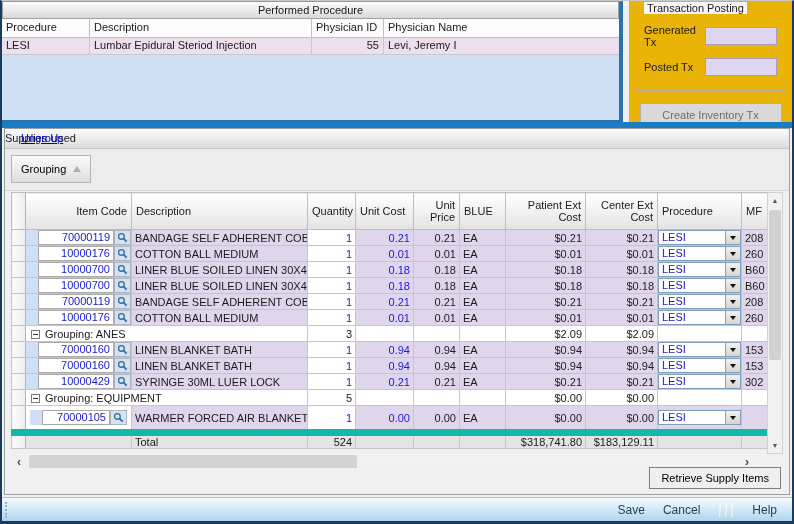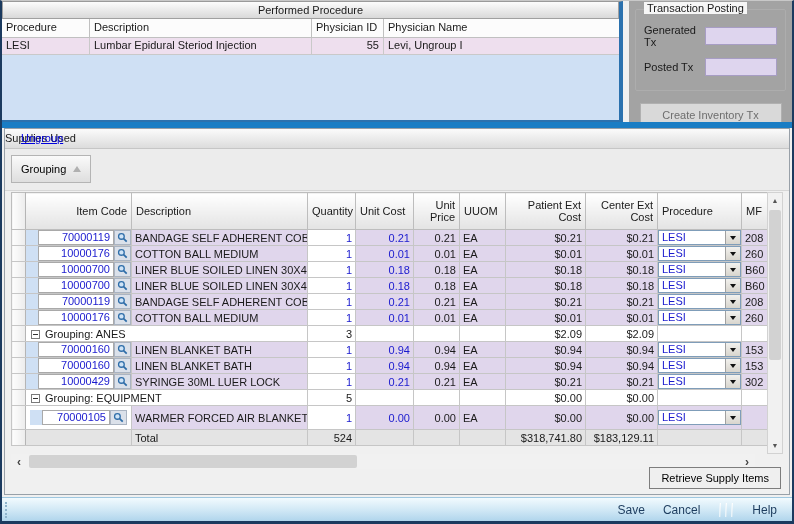--- a/index.html
+++ b/index.html
@@ -15,21 +15,21 @@
               border:1px solid #a0a0a0; border-top:none; }
   .pp-hdr, .pp-row { display:flex; }
   .pp-hdr { height:19px; background:#fcfcfc; border-bottom:1px solid #c0c0c0; }
   .pp-hdr > div { padding:2px 4px; border-right:1px solid #c0c0c0; overflow:hidden; white-space:nowrap; }
   .pp-row { height:17px; background:#eedfee; border-bottom:1px solid #c9c9c9; }
   .pp-row > div { padding:1px 4px; border-right:1px solid #c9c9c9; overflow:hidden; white-space:nowrap; }
   .c-proc { width:88px; } .c-desc { width:222px; } .c-pid { width:72px; } .c-pname { flex:1; border-right:none !important; }
   .pp-row .c-pid { text-align:right; }
 
   
-  .tx-panel { position:absolute; left:627px; top:0; right:0; height:121px; background:#a3a3a3; padding:4px 6px; }
+  .tx-panel { position:absolute; left:627px; top:0; right:0; height:121px; background:#eab308; padding:4px 6px; }
   .tx-group { border:1px solid #adadad; border-radius:2px; padding:8px 6px 10px 6px; margin-top:4px; position:relative; }
   .tx-legend { position:absolute; top:-8px; left:8px; background:#f6f6f6; padding:0 3px; }
   .tx-row { display:flex; align-items:center; margin:6px 2px 10px 2px; }
   .tx-row label { flex:1; }
   .tx-input { width:72px; height:18px; background:#ded5ee; border:1px solid #a79dc4; }
   .tx-create { display:block; margin:12px auto 0 auto; width:142px; height:23px; background:#d9d9d9;
                border:1px solid #b0b0b0; color:#6e6e6e; font-family:Liberation Sans, sans-serif; font-size:11px; }
 
   .blue-band { position:absolute; left:0; right:0; top:121px; height:6px; background:#1a7dc4; }
 
@@ -59,21 +59,21 @@
   .expander::after { content:''; position:absolute; left:1px; right:1px; top:3px; height:1px; background:#333; }
   .codeflex { display:flex; height:15px; align-items:stretch; }
   .indent { width:12px; background:#cfe0f4; flex:none; }
   .codebox { flex:1; background:#fff; border:1px solid #a9a9a9; color:#1a1ace; text-align:right; padding-right:3px; line-height:13px; }
   .magbtn { width:17px; flex:none; background:#dbe1ea; border:1px solid #aab4c2; display:flex; align-items:center; justify-content:center; padding:0; }
   .combo { display:flex; height:15px; border:1px solid #7f9db9; background:#fff; align-items:stretch; }
   .combo .ctext { flex:1; color:#1a1ace; padding:0 3px; line-height:13px; overflow:hidden; }
   .combo .cbtn { width:15px; flex:none; background:linear-gradient(#f2f1ee,#d8d5cd); border-left:1px solid #a0a0a0;
                  display:flex; align-items:center; justify-content:center; }
   .dda { width:0; height:0; border-left:3px solid transparent; border-right:3px solid transparent; border-top:4px solid #111; }
-  tr.total-row td { background:#e4e4e4; border-top:1px solid #14b8a6; }
+  tr.total-row td { background:#e4e4e4; border-top:7px solid #14b8a6; }
 
   
   .vscroll { position:absolute; right:0; top:0; width:16px; height:262px; background:#f1f1f1; border:1px solid #d2d2d2;
              display:flex; flex-direction:column; align-items:center; }
   .vs-arrow { width:14px; height:15px; display:flex; align-items:center; justify-content:center; font-size:7px; color:#555; }
   .vs-thumb { width:12px; flex:none; height:150px; margin-top:2px; background:#d2d2d2; border-radius:2px; }
   .vs-spacer { flex:1; }
   .hscroll { position:absolute; top:262px; left:0; width:744px; height:15px; background:#f1f1f1; display:flex; align-items:center; }
   .hs-arrow { width:16px; text-align:center; font-size:12px; font-weight:bold; color:#444; line-height:14px; }
   .hs-track { flex:1; position:relative; height:15px; }
@@ -102,21 +102,21 @@
     <div class="pp-hdr">
       <div class="c-proc">Procedure</div>
       <div class="c-desc">Description</div>
       <div class="c-pid">Physician ID</div>
       <div class="c-pname">Physician Name</div>
     </div>
     <div class="pp-row">
       <div class="c-proc">LESI</div>
       <div class="c-desc">Lumbar Epidural Steriod Injection</div>
       <div class="c-pid">55</div>
-      <div class="c-pname">Levi, Ungroup I</div>
+      <div class="c-pname">Levi, Jeremy I</div>
     </div>
   </div>
 
   <div class="tx-panel">
     <div class="tx-group">
       <span class="tx-legend">Transaction Posting</span>
       <div class="tx-row">
         <label>Generated Tx</label>
         <input class="tx-input" value="" style="">
       </div>
@@ -158,21 +158,21 @@
             <col style="width:30px">
         </colgroup>
         <thead>
           <tr>
             <th class="ind"></th>
             <th class="th-r">Item Code</th>
             <th style="text-align:left">Description</th>
             <th class="th-r">Quantity</th>
             <th style="text-align:left">Unit Cost</th>
             <th class="th-r">Unit Price</th>
-            <th style="text-align:left">UUOM</th>
+            <th style="text-align:left">BLUE</th>
             <th class="th-r">Patient Ext Cost</th>
             <th class="th-r">Center Ext Cost</th>
             <th style="text-align:left">Procedure</th>
             <th style="text-align:left">MF</th>
           </tr>
         </thead>
         <tbody>
             <tr>
               <td class="ind"></td>
               <td style="padding: 0px;">

